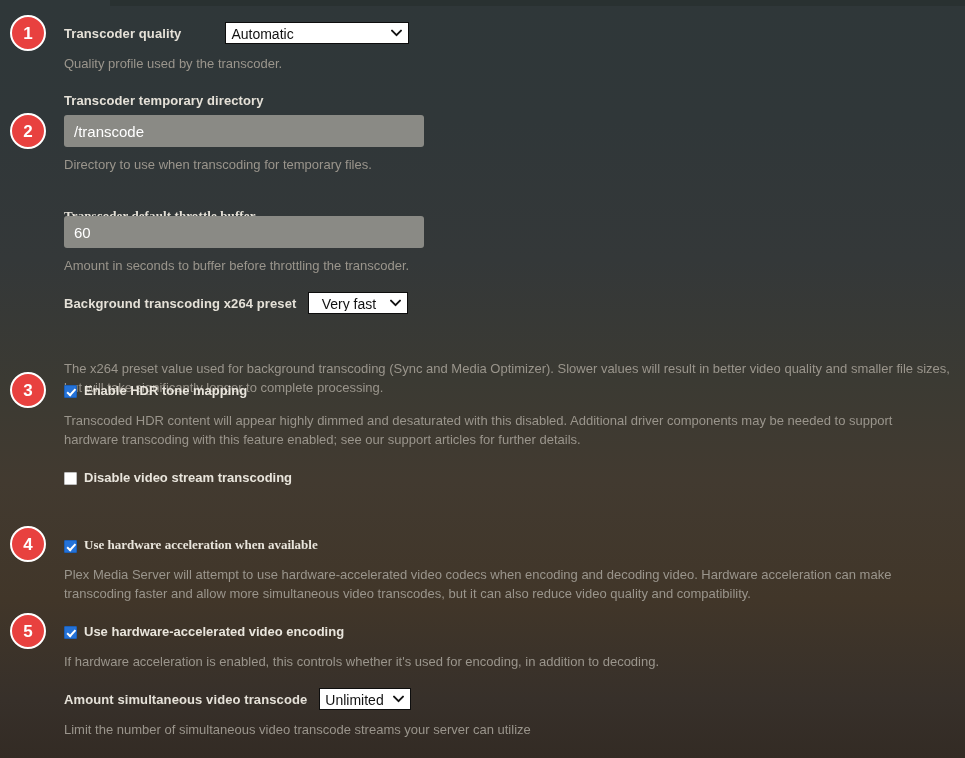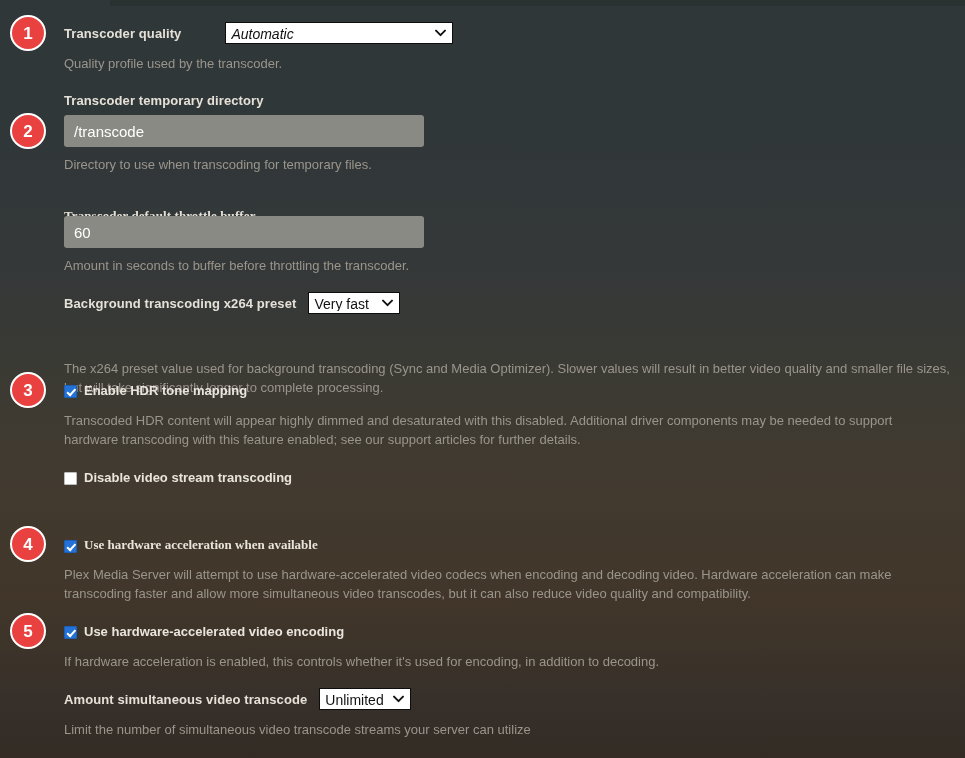--- a/index.html
+++ b/index.html
@@ -105,22 +105,22 @@
     right: 7px;
     top: 50%;
     transform: translateY(-50%);
     pointer-events: none;
     width: 11px;
     height: 8px;
     display: block;
   }
   .select-wrap .chev svg { display:block; }
 
-  .sel-quality { width: 228px; font-style: italic; }
-  .sel-preset  { width: 92px; }
+  .sel-quality { width: 184px; }
+  .sel-preset  { width: 100px; text-align: center; }
   .sel-max     { width: 92px; }
 
   
   input.plex-input {
     width: 360px;
     height: 32px;
     box-sizing: border-box;
     background: #8a8a85;
     border: 0;
     border-radius: 3px;

